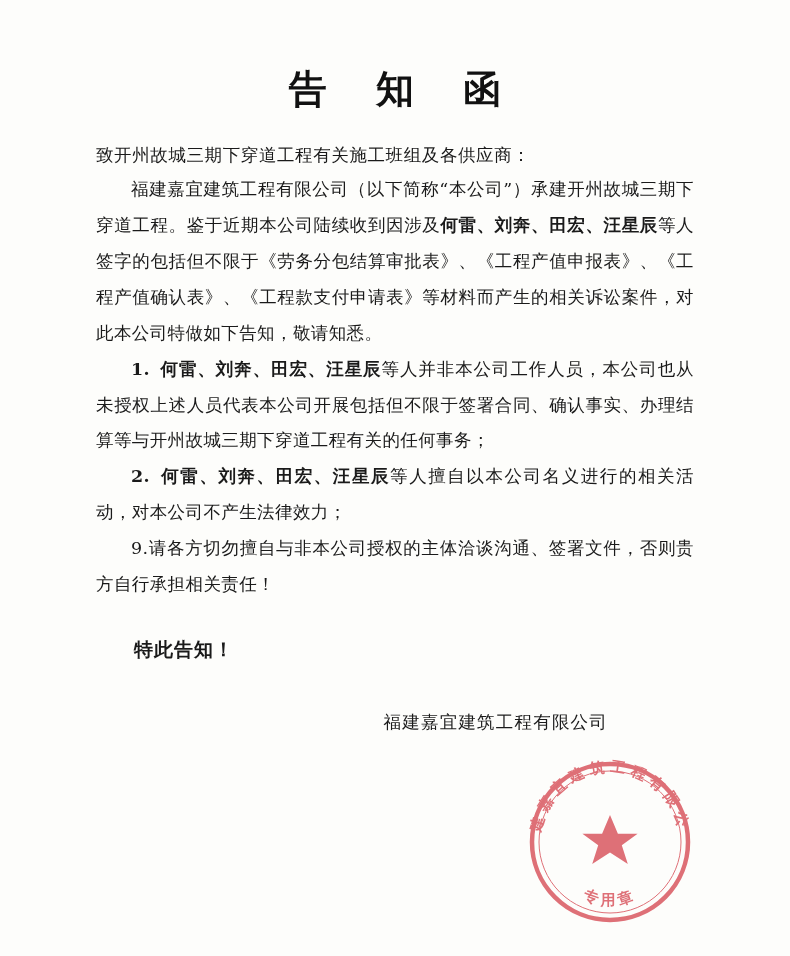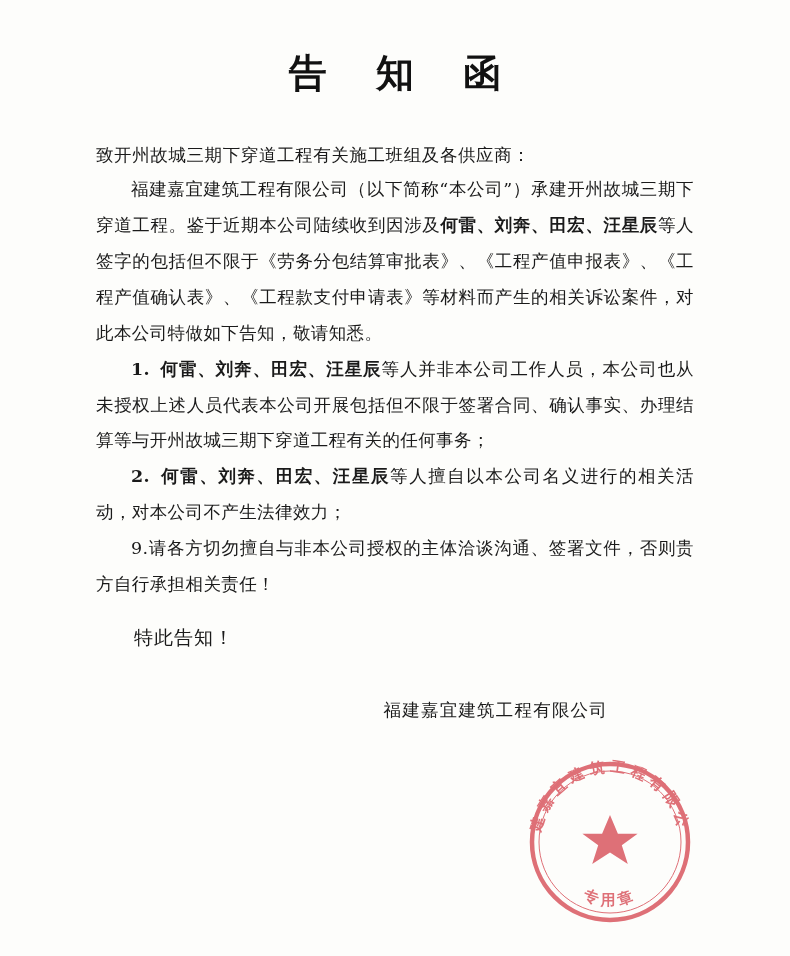--- a/index.html
+++ b/index.html
@@ -21,30 +21,30 @@
     height: 956px;
     background: #fdfdfb;
     box-sizing: border-box;
     padding: 0 96px;
   }
   .doc-title {
     text-align: center;
     font-size: 38px;
     font-weight: 700;
     letter-spacing: 18px;
-    padding-top: 48px;
+    padding-top: 64px;
     padding-bottom: 8px;
     text-indent: 18px;
     color: #111;
     font-family: "DejaVu Serif", "Liberation Serif", serif;
   }
   .salutation {
     font-size: 17.5px;
     line-height: 1.9;
-    margin-top: 32px;
+    margin-top: 16px;
     letter-spacing: 0.6px;
   }
   .para {
     font-size: 17.5px;
     line-height: 2.05;
     text-align: justify;
     text-justify: inter-ideograph;
     letter-spacing: 0.4px;
   }
   .indent2 {
@@ -55,22 +55,22 @@
   }
   .numbered {
     text-indent: 2em;
   }
   .num-label {
     font-weight: 700;
     margin-right: 10px;
   }
   .closing {
     font-size: 19px;
-    font-weight: 400;
-    margin-top: 22px;
+    font-weight: 700;
+    margin-top: 34px;
     text-indent: 2em;
     letter-spacing: 1px;
   }
   .signature-block {
     margin-top: 42px;
     text-align: right;
     position: relative;
     padding-right: 86px;
   }
   .sig-company {

